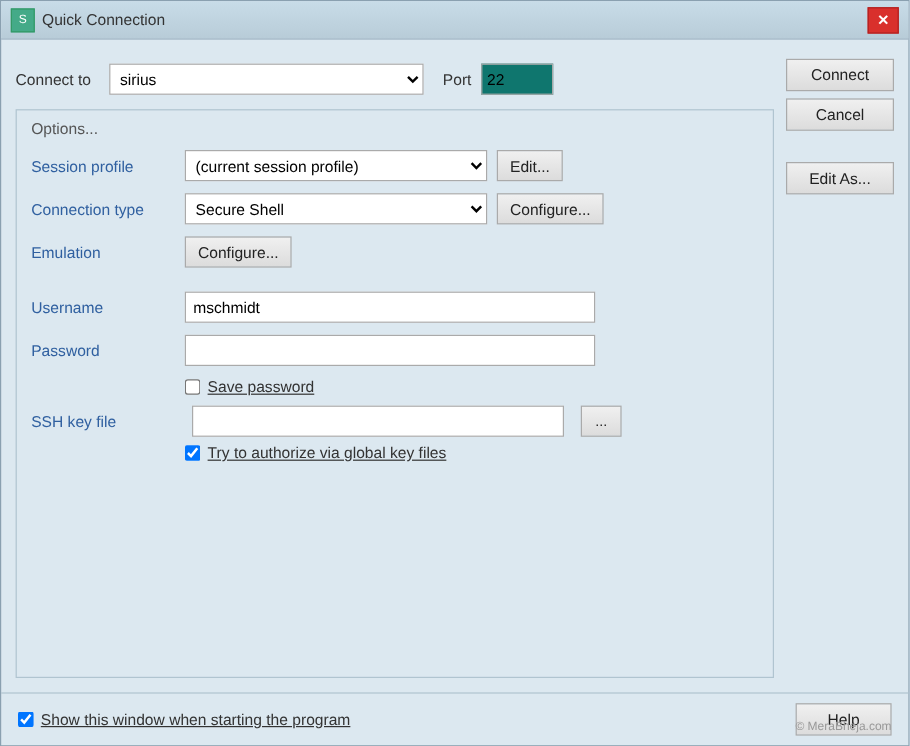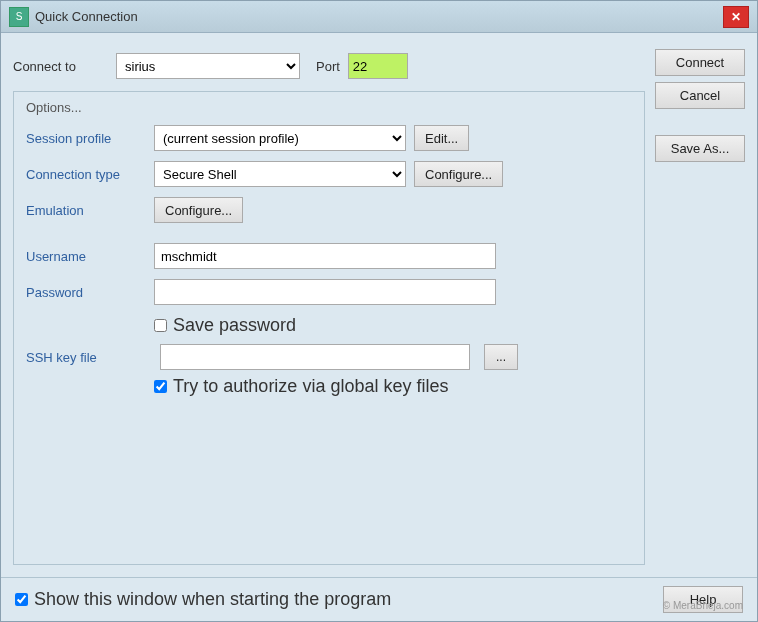--- a/index.html
+++ b/index.html
@@ -104,37 +104,36 @@
       display: flex;
       align-items: center;
       gap: 8px;
       padding: 8px 0 12px 0;
     }
     .connect-to-label {
       color: #333;
       min-width: 70px;
     }
     .connect-to-select {
-      width: 184px;
+      width: 262px;
       height: 26px;
       border: 1px solid #aaa;
       background: white;
       padding: 2px 4px;
       font-size: 13px;
-      margin-left: 25px;
     }
     .port-label {
       color: #333;
       margin-left: 8px;
     }
     .port-input {
       width: 60px;
       height: 26px;
       border: 1px solid #aaa;
-      background: #bef264;
+      background: #0f766e;
       padding: 2px 4px;
       font-size: 13px;
     }
 
     .options-section {
       background: #dce8f0;
       border: 1px solid #b0c4d0;
       padding: 8px 12px 12px 12px;
       flex: 1;
     }
@@ -199,21 +198,22 @@
       align-items: center;
       gap: 6px;
       margin-bottom: 8px;
       margin-left: 128px;
     }
     .checkbox-row input[type="checkbox"] {
       margin: 0;
     }
     .checkbox-label {
       color: #333;
-      font-size: 18px;
+      font-size: 13px;
+      text-decoration: underline;
     }
 
     .ssh-key-row {
       display: flex;
       align-items: center;
       gap: 14px;
       margin-bottom: 6px;
     }
     .browse-btn {
       background: linear-gradient(to bottom, #f0f0f0, #dcdcdc);
@@ -325,21 +325,21 @@
           <span class="checkbox-label">Try to authorize via global key files</span>
         </div>
 
       </div>
     </div>
 
     <div class="side-buttons">
       <button class="btn">Connect</button>
       <button class="btn">Cancel</button>
       <div style="height:14px;"></div>
-      <button class="btn">Save As...</button>
+      <button class="btn">Edit As...</button>
     </div>
   </div>
 
   <div class="bottom-bar">
     <div class="show-checkbox-row">
       <input type="checkbox" checked="" style="">
       <span class="checkbox-label">Show this window when starting the program</span>
     </div>
     <button class="btn" style="min-width:80px;">Help</button>
   </div>

